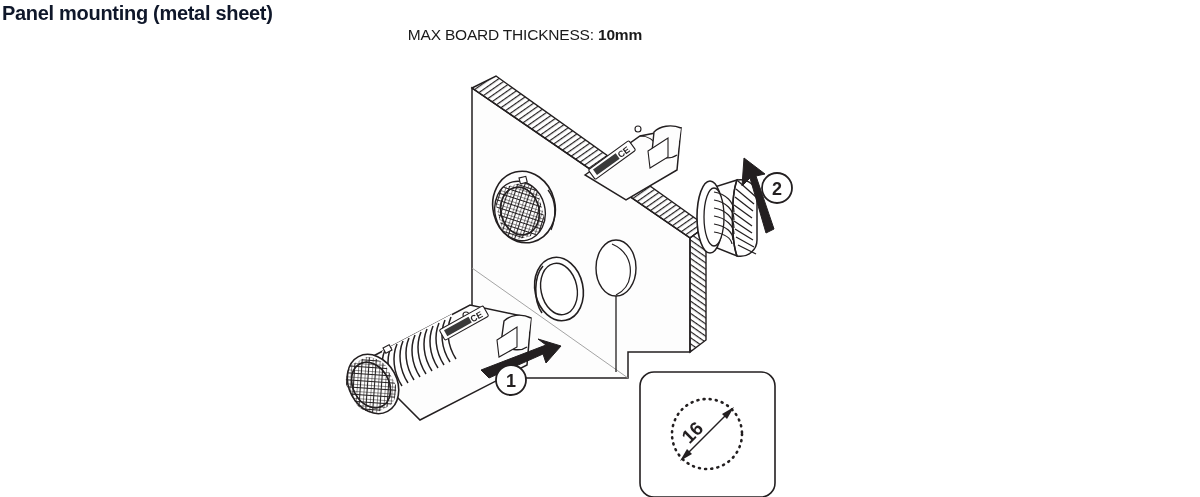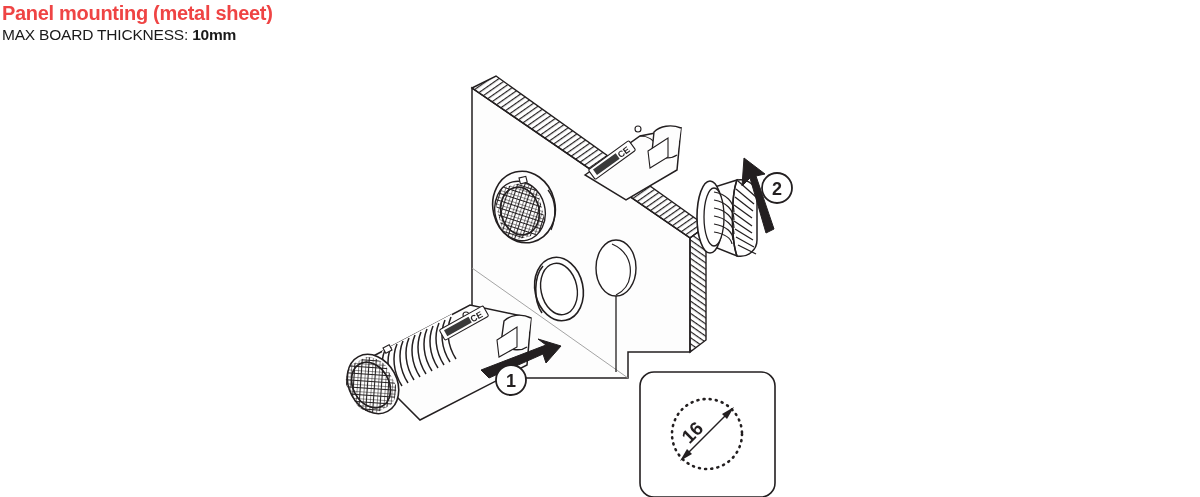--- a/index.html
+++ b/index.html
@@ -20,29 +20,30 @@
     left: 2px;
     top: 2px;
     width: 640px;
   }
   #title {
     font-size: 20px;
     font-weight: bold;
     line-height: 23px;
     letter-spacing: -0.3px;
     margin: 0;
-    color: #ef4444;
+    color: #0f172a;
     white-space: nowrap;
   }
   .spec-line {
     font-size: 15.5px;
     line-height: 19px;
     letter-spacing: -0.2px;
     white-space: nowrap;
     color: #1a1a1a;
+    text-align: right;
   }
   .spec-value {
     font-weight: bold;
   }
   #diagram {
     position: absolute;
     left: 0;
     top: 0;
     width: 1200px;
     height: 497px;

